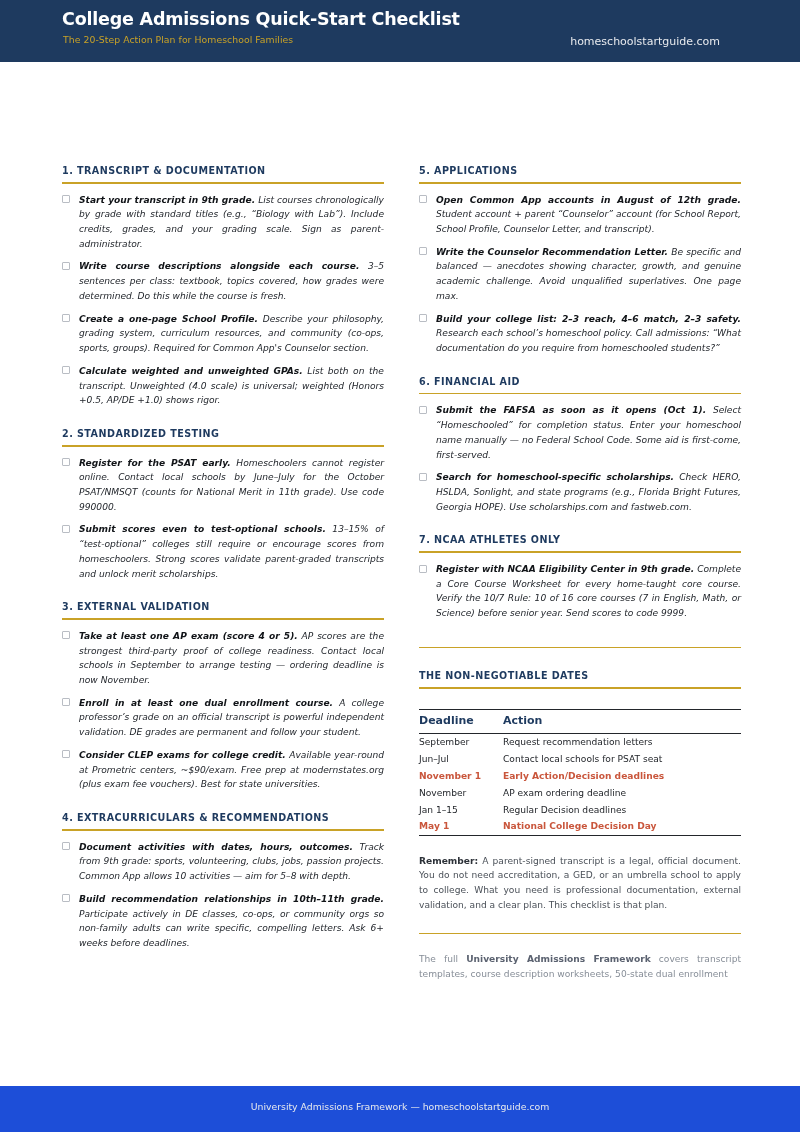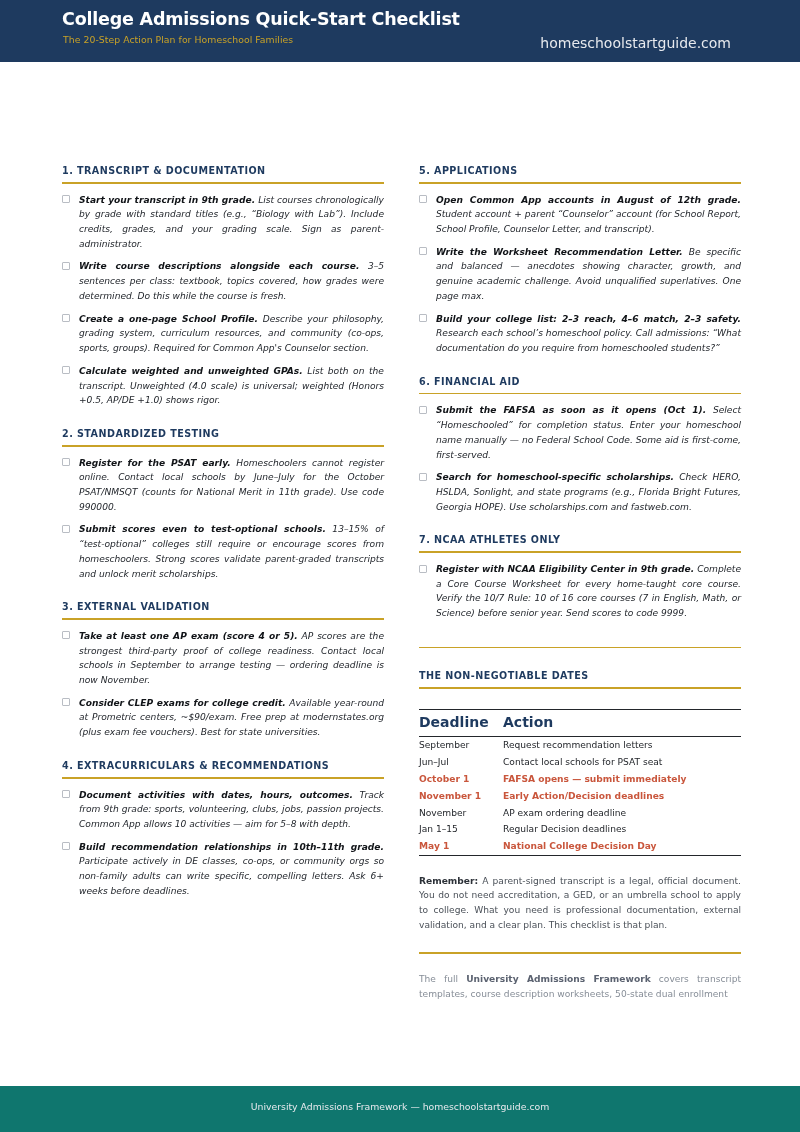--- a/index.html
+++ b/index.html
@@ -19,28 +19,28 @@
   .header-title {
     position: absolute; left: 62px; top: 9px;
     font-size: 17.5px; font-weight: bold; color: #ffffff;
     letter-spacing: -0.2px;
   }
   .header-sub {
     position: absolute; left: 63px; top: 34px;
     font-size: 9.3px; color: #c9a227; letter-spacing: 0.05px;
   }
   .header-url {
-    position: absolute; right: 69px; top: 35px;
-    font-size: 14px; color: #e8eaee;
+    position: absolute; right: 80px; top: 35px;
+    font-size: 11px; color: #e8eaee;
   }
 
   
   .footer {
     position: absolute; left: 0; bottom: 0; width: 800px; height: 46px;
-    background: #0f766e;
+    background: #1d4ed8;
   }
   .footer-text {
     position: absolute; left: 0; right: 0; top: 15px;
     text-align: center; font-size: 9.3px; color: #e8eaee;
   }
 
   
   .col { position: absolute; top: 126px; width: 322px; margin-top: 39px; }
   .col-left  { left: 62px; }
   .col-right { left: 419px; }
@@ -87,21 +87,21 @@
     font-size: 9.6px; font-weight: bold; color: #1e3a5f;
     letter-spacing: 0.45px; margin-bottom: 6px;
   }
   table.dates {
     width: 100%; border-collapse: collapse;
     margin-top: 20px;
     font-size: 9.1px;
   }
   table.dates thead th {
     text-align: left;
-    font-size: 14px; font-weight: bold; color: #1e3a5f;
+    font-size: 11px; font-weight: bold; color: #1e3a5f;
     padding: 4px 0 6px 0;
     border-top: 1.2px solid #23262b;
     border-bottom: 1.2px solid #23262b;
   }
   table.dates tbody tr:last-child td { border-bottom: 1.2px solid #23262b; }
   table.dates td {
     padding: 3.4px 0;
     color: #23262b;
     vertical-align: top;
   }
@@ -151,37 +151,38 @@
         <div class="section-head">2. STANDARDIZED TESTING</div>
         <div class="section-rule"></div>
         <div class="item"><span class="checkbox"></span><span class="item-lead">Register for the PSAT early.</span> <span> Homeschoolers cannot register online.  Contact local schools by June–July for the October PSAT/NMSQT (counts for National Merit in 11th grade). Use code 990000.</span></div>
         <div class="item"><span class="checkbox"></span><span class="item-lead">Submit scores even to test-optional schools.</span> <span> 13–15% of “test-optional” colleges still require or encourage scores from homeschoolers.  Strong scores validate parent-graded transcripts and unlock merit scholarships.</span></div>
       </div>
       <div class="section-gap"></div>
       <div class="section">
         <div class="section-head">3. EXTERNAL VALIDATION</div>
         <div class="section-rule"></div>
         <div class="item"><span class="checkbox"></span><span class="item-lead">Take at least one AP exam (score 4 or 5).</span> <span> AP scores are the strongest third-party proof of college readiness. Contact local schools in September to arrange testing — ordering deadline is now November.</span></div>
+        <div class="item"><span class="checkbox"></span><span class="item-lead">Enroll in at least one dual enrollment course.</span> <span> A college professor’s grade on an official transcript is powerful independent validation. DE grades are permanent and follow your student.</span></div>
         <div class="item"><span class="checkbox"></span><span class="item-lead">Consider CLEP exams for college credit.</span> <span> Available year-round at Prometric centers, ~$90/exam.  Free prep at modernstates.org (plus exam fee vouchers).  Best for state universities.</span></div>
       </div>
       <div class="section-gap"></div>
       <div class="section">
         <div class="section-head">4. EXTRACURRICULARS &amp; RECOMMENDATIONS</div>
         <div class="section-rule"></div>
         <div class="item"><span class="checkbox"></span><span class="item-lead">Document activities with dates, hours, outcomes.</span> <span> Track from 9th grade:  sports, volunteering, clubs, jobs, passion projects.  Common App allows 10 activities — aim for 5–8 with depth.</span></div>
         <div class="item"><span class="checkbox"></span><span class="item-lead">Build recommendation relationships in 10th–11th grade.</span> <span> Participate actively in DE classes, co-ops, or community orgs so non-family adults can write specific, compelling letters. Ask 6+ weeks before deadlines.</span></div>
       </div>
     </div>
 
   <div class="col col-right" id="col-right">
       <div class="section">
         <div class="section-head">5. APPLICATIONS</div>
         <div class="section-rule"></div>
         <div class="item"><span class="checkbox"></span><span class="item-lead">Open Common App accounts in August of 12th grade.</span> <span> Student account + parent “Counselor” account (for School Report, School Profile, Counselor Letter, and transcript).</span></div>
-        <div class="item"><span class="checkbox"></span><span class="item-lead">Write the Worksheet Recommendation Letter.</span> <span> Be specific and balanced — anecdotes showing character, growth, and genuine academic challenge. Avoid unqualified superlatives. One page max.</span></div>
+        <div class="item"><span class="checkbox"></span><span class="item-lead">Write the Counselor Recommendation Letter.</span> <span> Be specific and balanced — anecdotes showing character, growth, and genuine academic challenge. Avoid unqualified superlatives. One page max.</span></div>
         <div class="item"><span class="checkbox"></span><span class="item-lead">Build your college list: 2–3 reach, 4–6 match, 2–3 safety.</span> <span> Research each school’s homeschool policy.  Call admissions:  “What documentation do you require from homeschooled students?”</span></div>
       </div>
       <div class="section-gap"></div>
       <div class="section">
         <div class="section-head">6. FINANCIAL AID</div>
         <div class="section-rule"></div>
         <div class="item"><span class="checkbox"></span><span class="item-lead">Submit the FAFSA as soon as it opens (Oct 1).</span> <span> Select “Homeschooled” for completion status.   Enter your homeschool name manually — no Federal School Code. Some aid is first-come, first-served.</span></div>
         <div class="item"><span class="checkbox"></span><span class="item-lead">Search for homeschool-specific scholarships.</span> <span> Check HERO, HSLDA, Sonlight, and state programs (e.g., Florida Bright Futures, Georgia HOPE). Use scholarships.com and fastweb.com.</span></div>
       </div>
       <div class="section-gap"></div>
@@ -201,24 +202,20 @@
           </tr>
         </thead>
         <tbody>
           <tr>
             <td class="c-dl">September</td>
             <td>Request recommendation letters</td>
           </tr>
           <tr>
             <td class="c-dl">Jun–Jul</td>
             <td>Contact local schools for PSAT seat</td>
-          </tr>
-          <tr class="hl">
-            <td class="c-dl">October 1</td>
-            <td>FAFSA opens — submit immediately</td>
           </tr>
           <tr class="hl">
             <td class="c-dl">November 1</td>
             <td>Early Action/Decision deadlines</td>
           </tr>
           <tr>
             <td class="c-dl">November</td>
             <td>AP exam ordering deadline</td>
           </tr>
           <tr>

